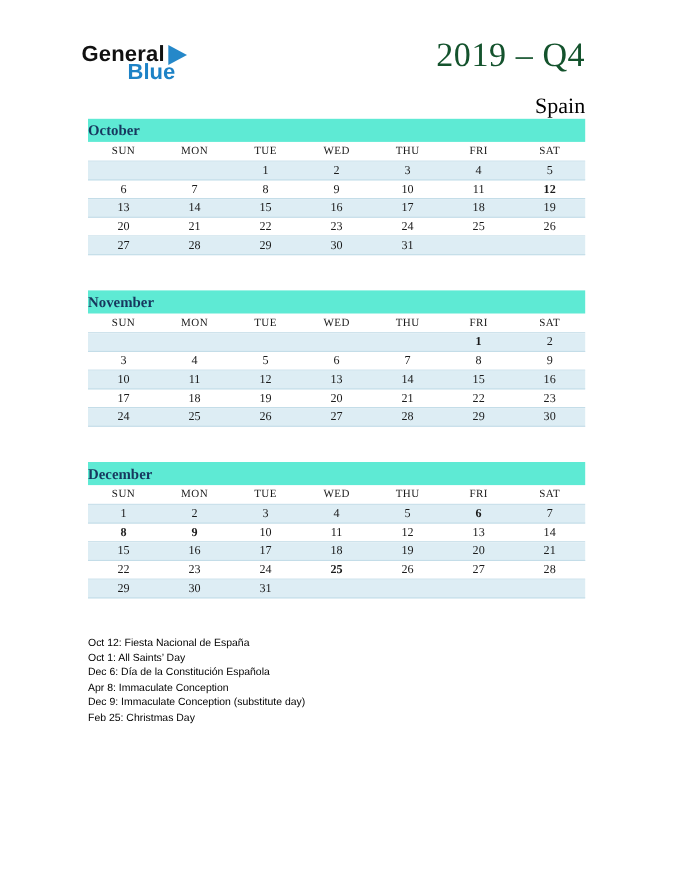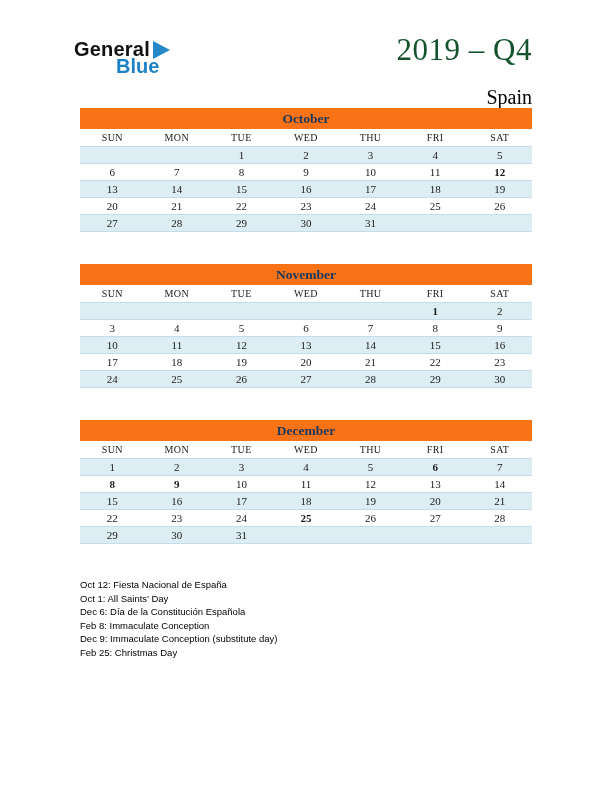--- a/index.html
+++ b/index.html
@@ -18,22 +18,22 @@
   .brand-blue{font-size:20px;font-weight:bold;color:#1d82c6;margin-left:42px;margin-top:-6px;}
 
   
   .title-block{position:absolute;right:80px;top:32px;text-align:right;}
   .q-title{font-size:31px;color:#14532d;letter-spacing:0.5px;}
   .q-sub{font-size:20px;color:#000000;margin-top:18px;}
 
   
   .month{position:absolute;left:80px;width:452px;}
   .month-header{
-    height:21px;line-height:21px;text-align:center;
-    background:#f97316;color:#17375e;font-weight:bold;font-size:13.5px;
+    height:21px;line-height:21px;
+    background:#5eead4;color:#17375e;font-weight:bold;font-size:13.5px;
   }
   .row{display:grid;grid-template-columns:repeat(7,1fr);}
   .day-row{border-bottom:1px solid #c4dde8;}
   .cell{text-align:center;}
   .dn{font-size:10px;line-height:17px;color:#1a1a1a;letter-spacing:0.4px;}
   .week{border-bottom:1px solid #c4dde8;}
   .week .cell{font-size:11px;line-height:16px;color:#1a1a1a;}
   .tint{background:#ddedf4;}
   .holiday{color:#c00000;font-weight:bold;}
 
@@ -236,18 +236,18 @@
           <div class="cell date"></div>
           <div class="cell date"></div>
         </div>
       </div>
   </section>
 
   <div class="notes">
       <div class="note">Oct 12: Fiesta Nacional de España</div>
       <div class="note">Oct 1: All Saints’ Day</div>
       <div class="note">Dec 6: Día de la Constitución Española</div>
-      <div class="note">Feb 8: Immaculate Conception</div>
+      <div class="note">Apr 8: Immaculate Conception</div>
       <div class="note">Dec 9: Immaculate Conception (substitute day)</div>
       <div class="note">Feb 25: Christmas Day</div>
     </div>
 
 </div>
 
 </body></html>

